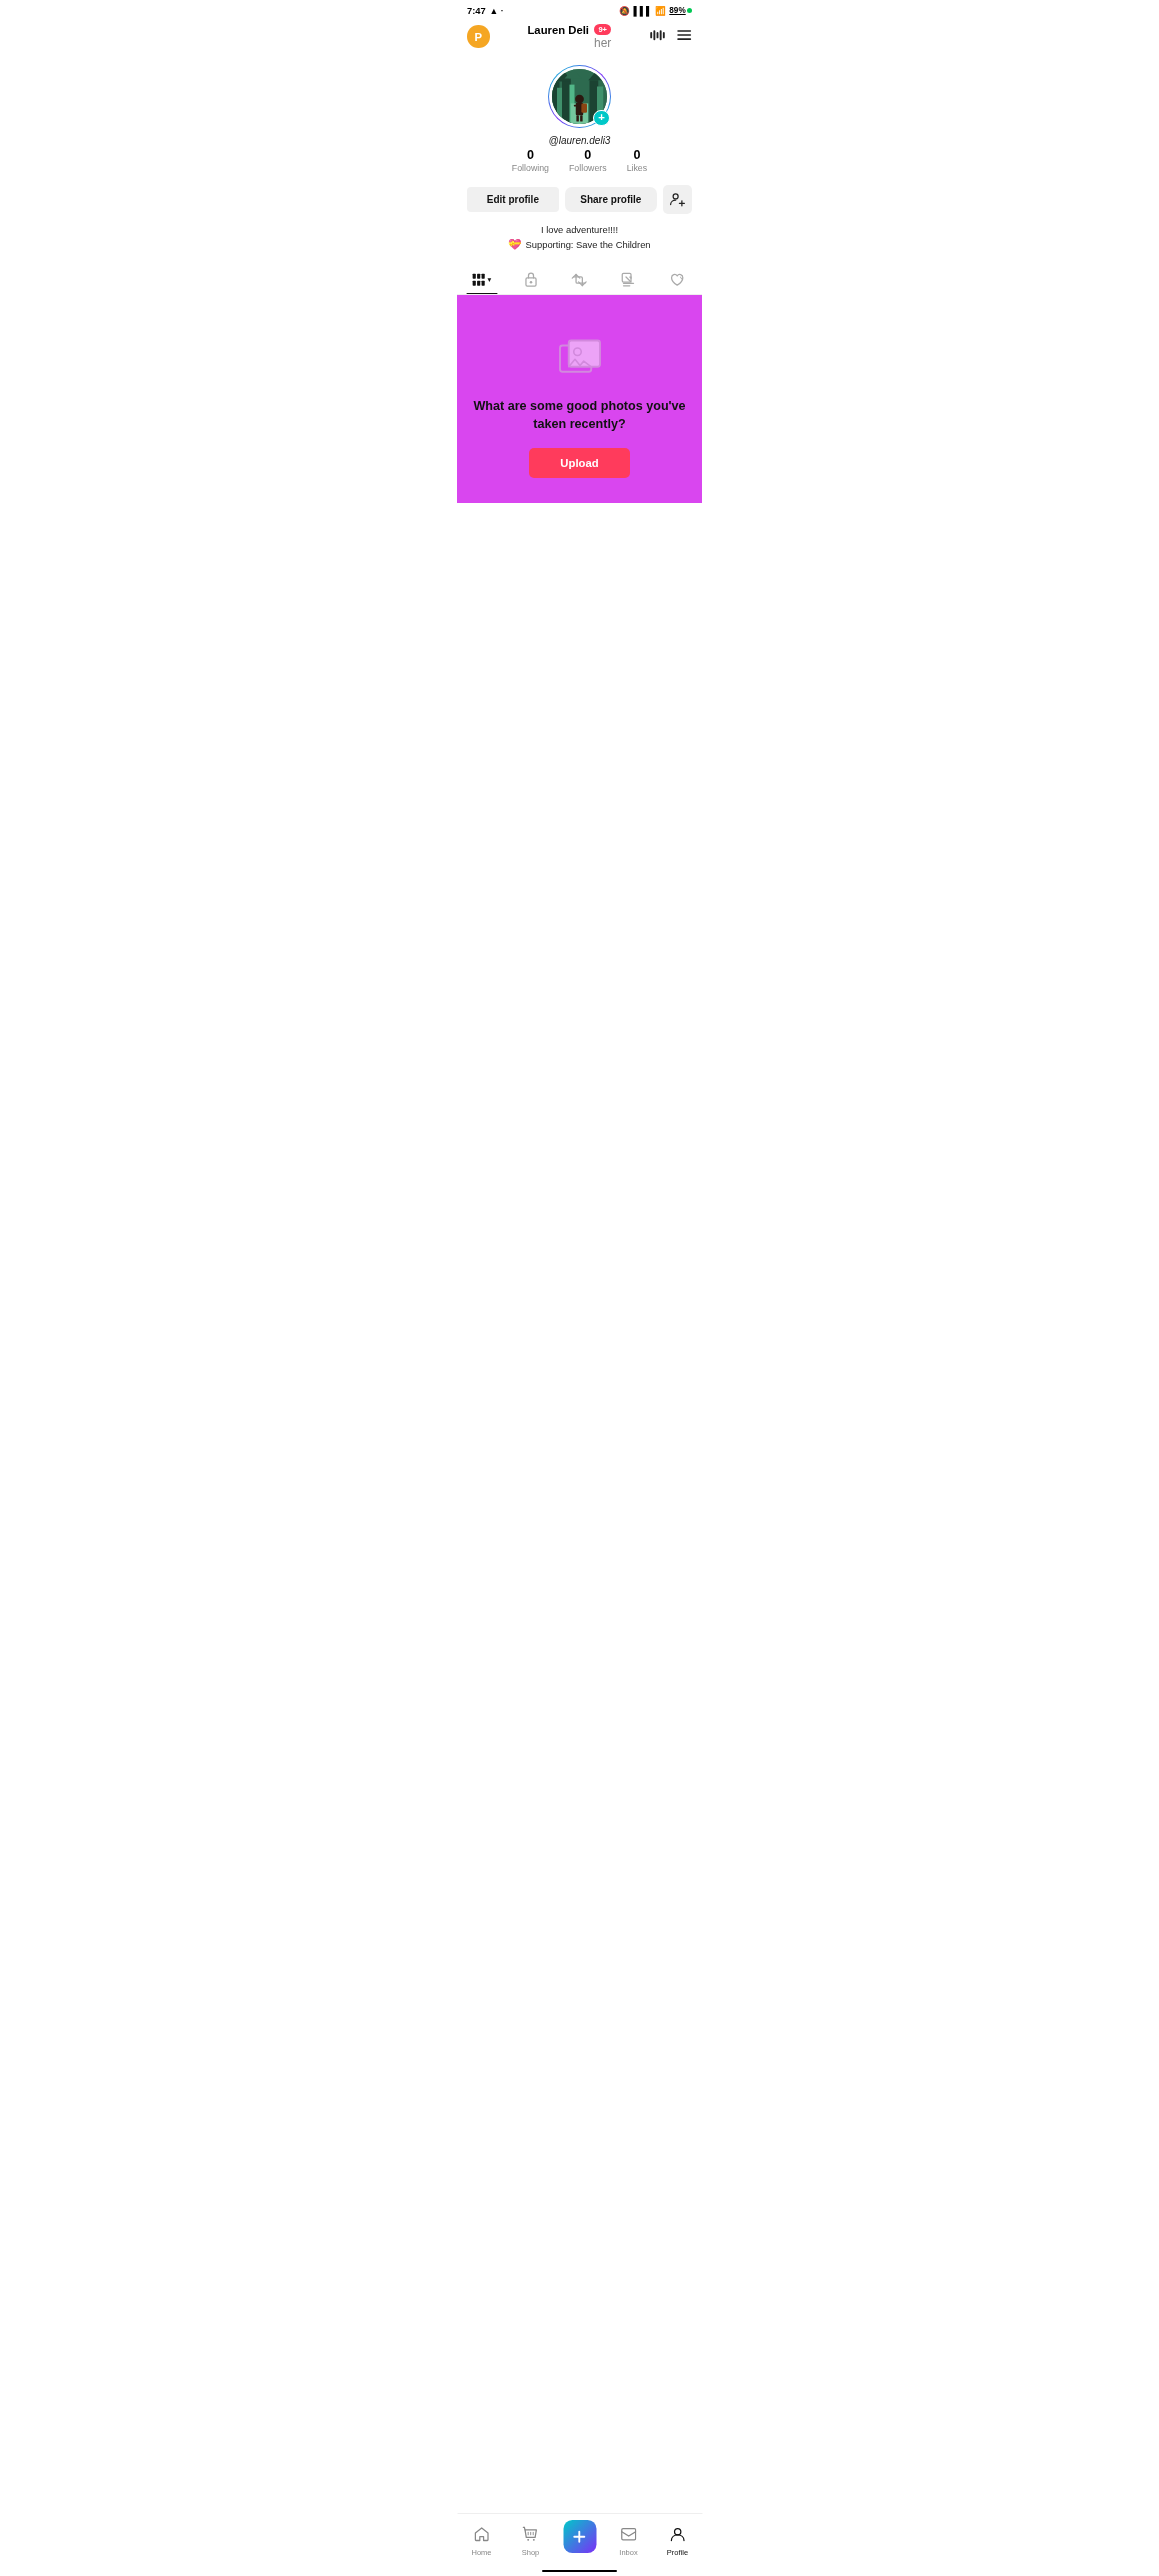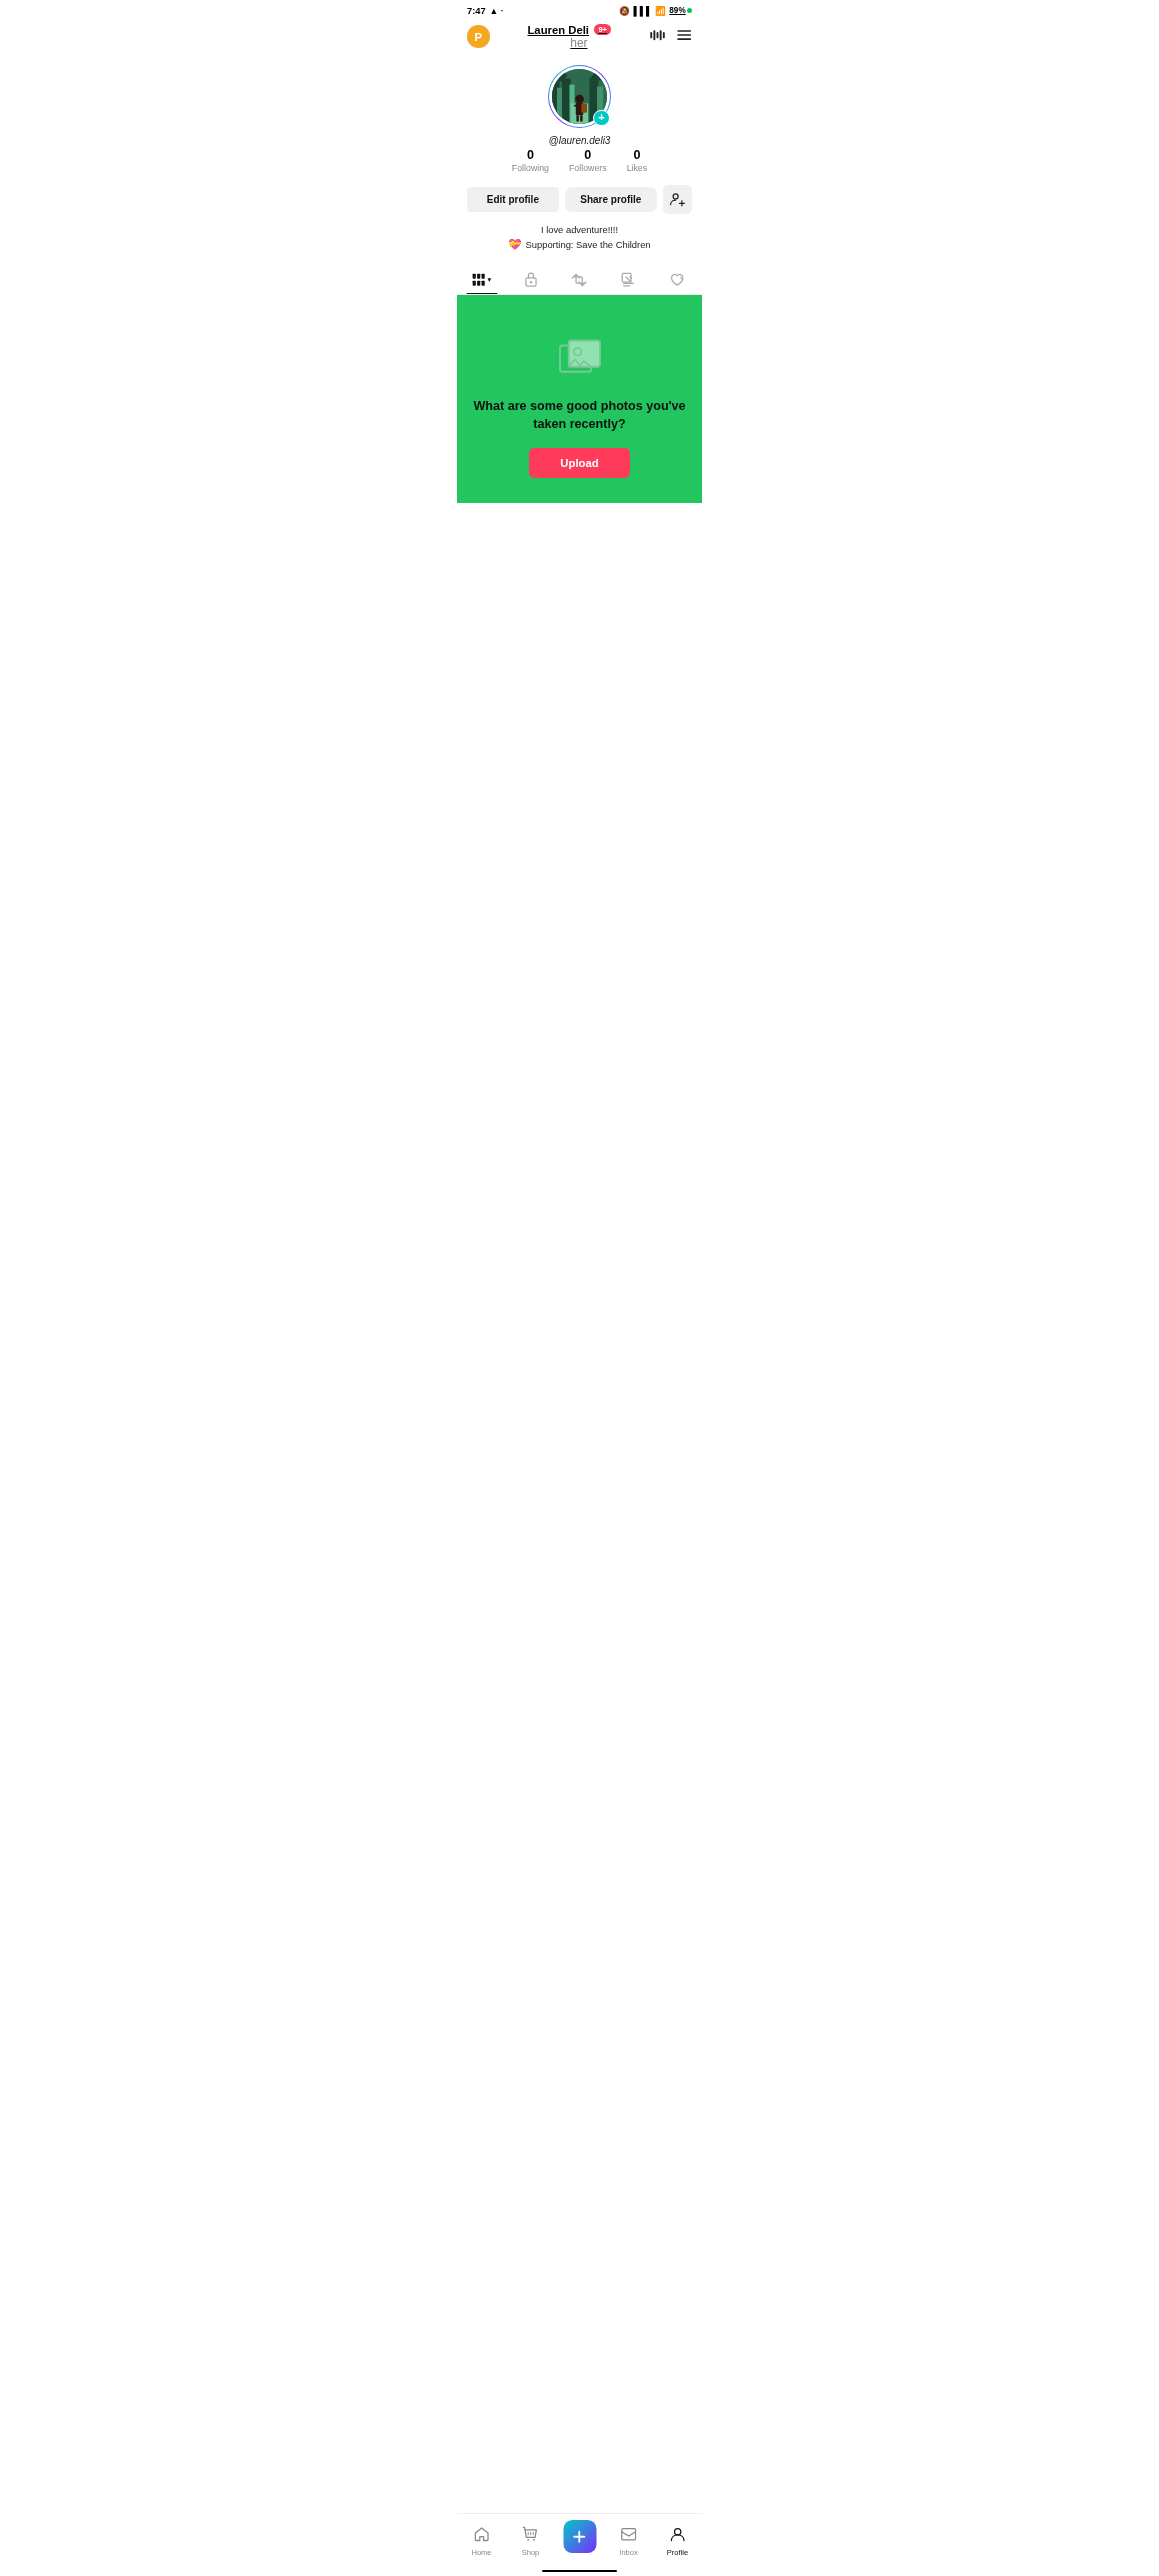--- a/index.html
+++ b/index.html
@@ -69,22 +69,21 @@
       display: flex;
       align-items: center;
       justify-content: center;
       color: #fff;
       font-weight: 700;
       font-size: 11.3px;
     }
     .nav-title-area {
       display: flex;
       flex-direction: column;
-      align-items: center;
-      text-decoration: underline;
+      align-items: flex-end;
     }
     .nav-username {
       display: flex;
       align-items: center;
       gap: 5px;
       font-size: 11.3px;
       font-weight: 700;
       color: #000;
     }
     .notification-badge {
@@ -314,21 +313,21 @@
       font-size: 7.5px;
       color: #111;
     }
 
     
     .empty-state {
       display: flex;
       flex-direction: column;
       align-items: center;
       padding: 38px 10px 25px 10px;
-      background: #22c55e;
+      background: #d946ef;
     }
     .empty-icon {
       width: 50px;
       height: 50px;
       margin-bottom: 15px;
       opacity: 0.5;
     }
     .empty-title {
       font-size: 12.6px;
       font-weight: 700;

